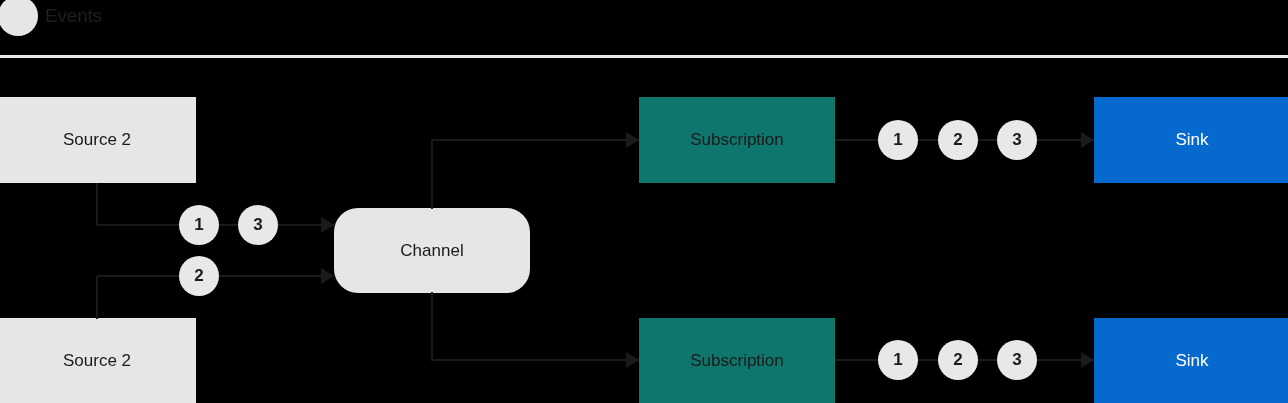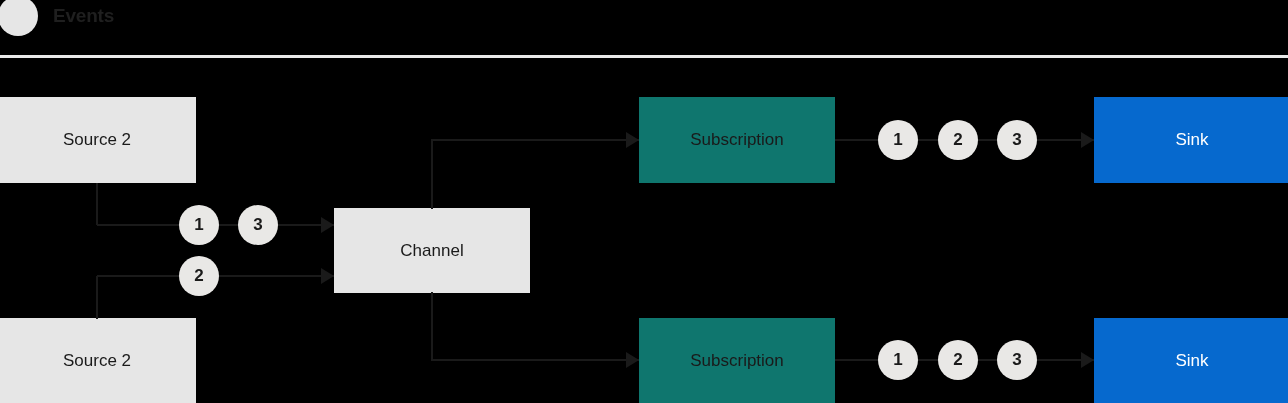--- a/index.html
+++ b/index.html
@@ -26,24 +26,24 @@
     position: absolute;
     left: -2px;
     top: -4px;
     width: 40px;
     height: 40px;
     border-radius: 50%;
     background: #e6e6e6;
   }
   .hdr-title {
     position: absolute;
-    left: 53px;
+    left: 45px;
     top: 3px;
     font-size: 19px;
-    font-weight: bold;
+    font-weight: normal;
     color: #1f1f1f;
     letter-spacing: -0.2px;
     line-height: 26px;
     white-space: nowrap;
   }
   .hdr-rule {
     position: absolute;
     left: 0;
     top: 55px;
     width: 1288px;
@@ -134,21 +134,21 @@
       <div class="arrowhead" style="left: 1081px; top: 132px;"></div>
       <div class="arrowhead" style="left: 1081px; top: 352px;"></div>
     </div>
   <div id="layer-nodes">
       <div class="node grey" style="left: -2px; top: 97px; width: 198px; height: 86px;">
         <span>Source 2</span>
       </div>
       <div class="node grey" style="left: -2px; top: 318px; width: 198px; height: 86px;">
         <span>Source 2</span>
       </div>
-      <div class="node grey" style="left: 334px; top: 208px; width: 196px; height: 85px;">
+      <div class="node grey" style="left: 334px; top: 208px; width: 196px; height: 85px; border-radius: 24px;">
         <span>Channel</span>
       </div>
       <div class="node lblue" style="left: 639px; top: 97px; width: 196px; height: 86px;">
         <span>Subscription</span>
       </div>
       <div class="node lblue" style="left: 639px; top: 318px; width: 196px; height: 86px;">
         <span>Subscription</span>
       </div>
       <div class="node blue" style="left: 1094px; top: 97px; width: 196px; height: 86px;">
         <span>Sink</span>

